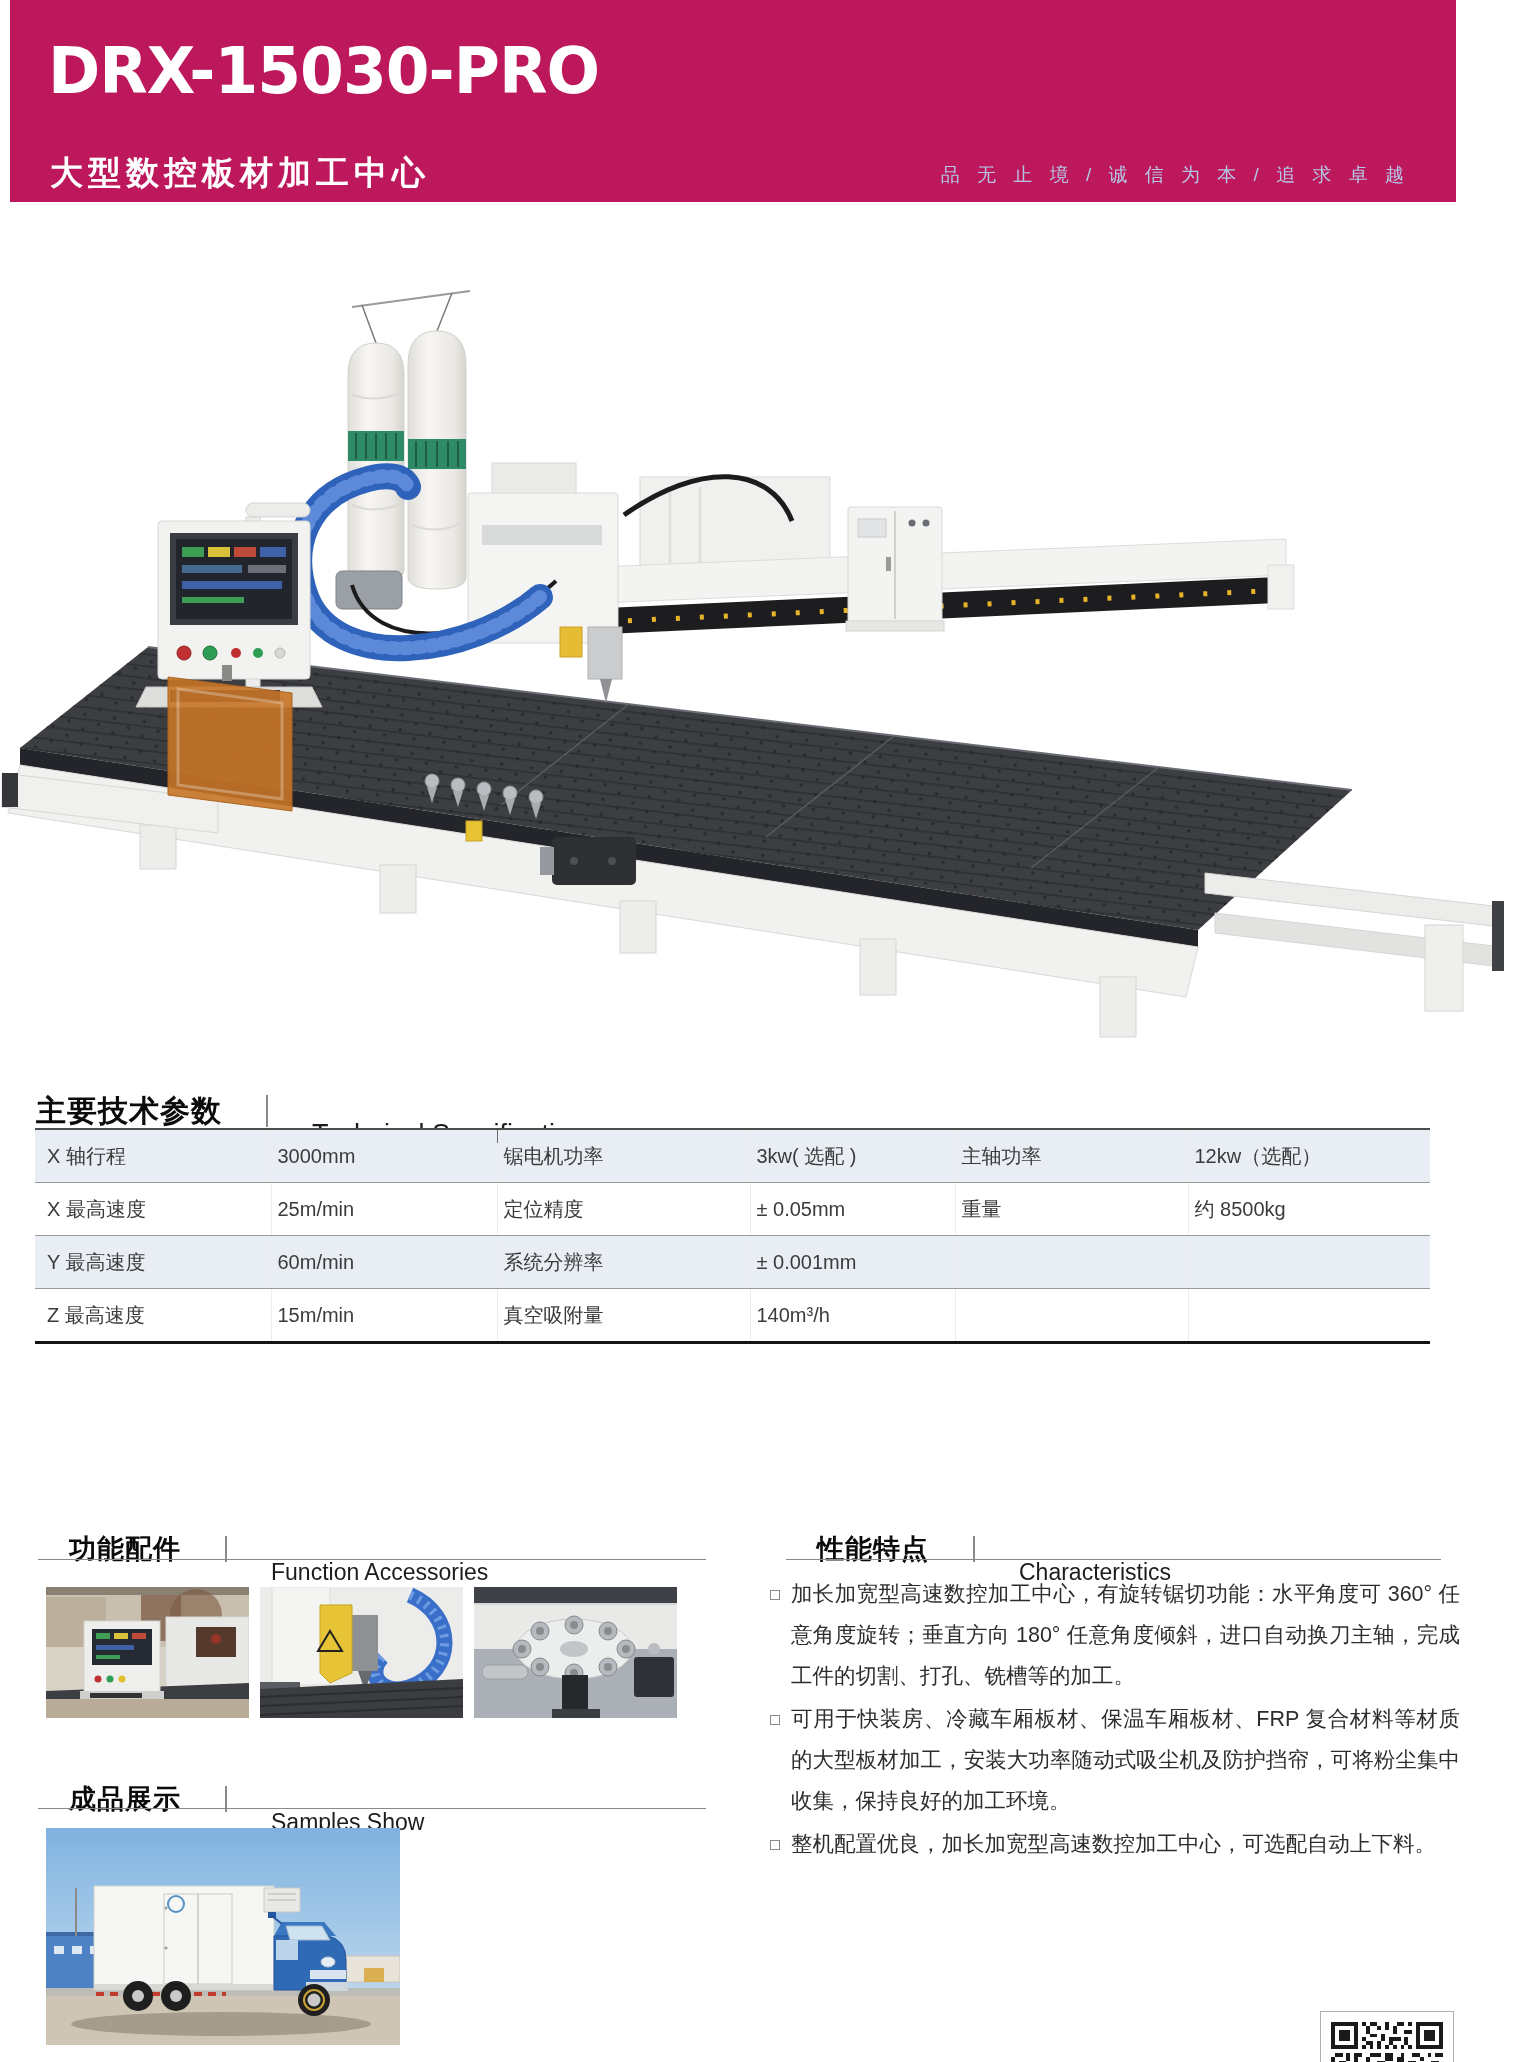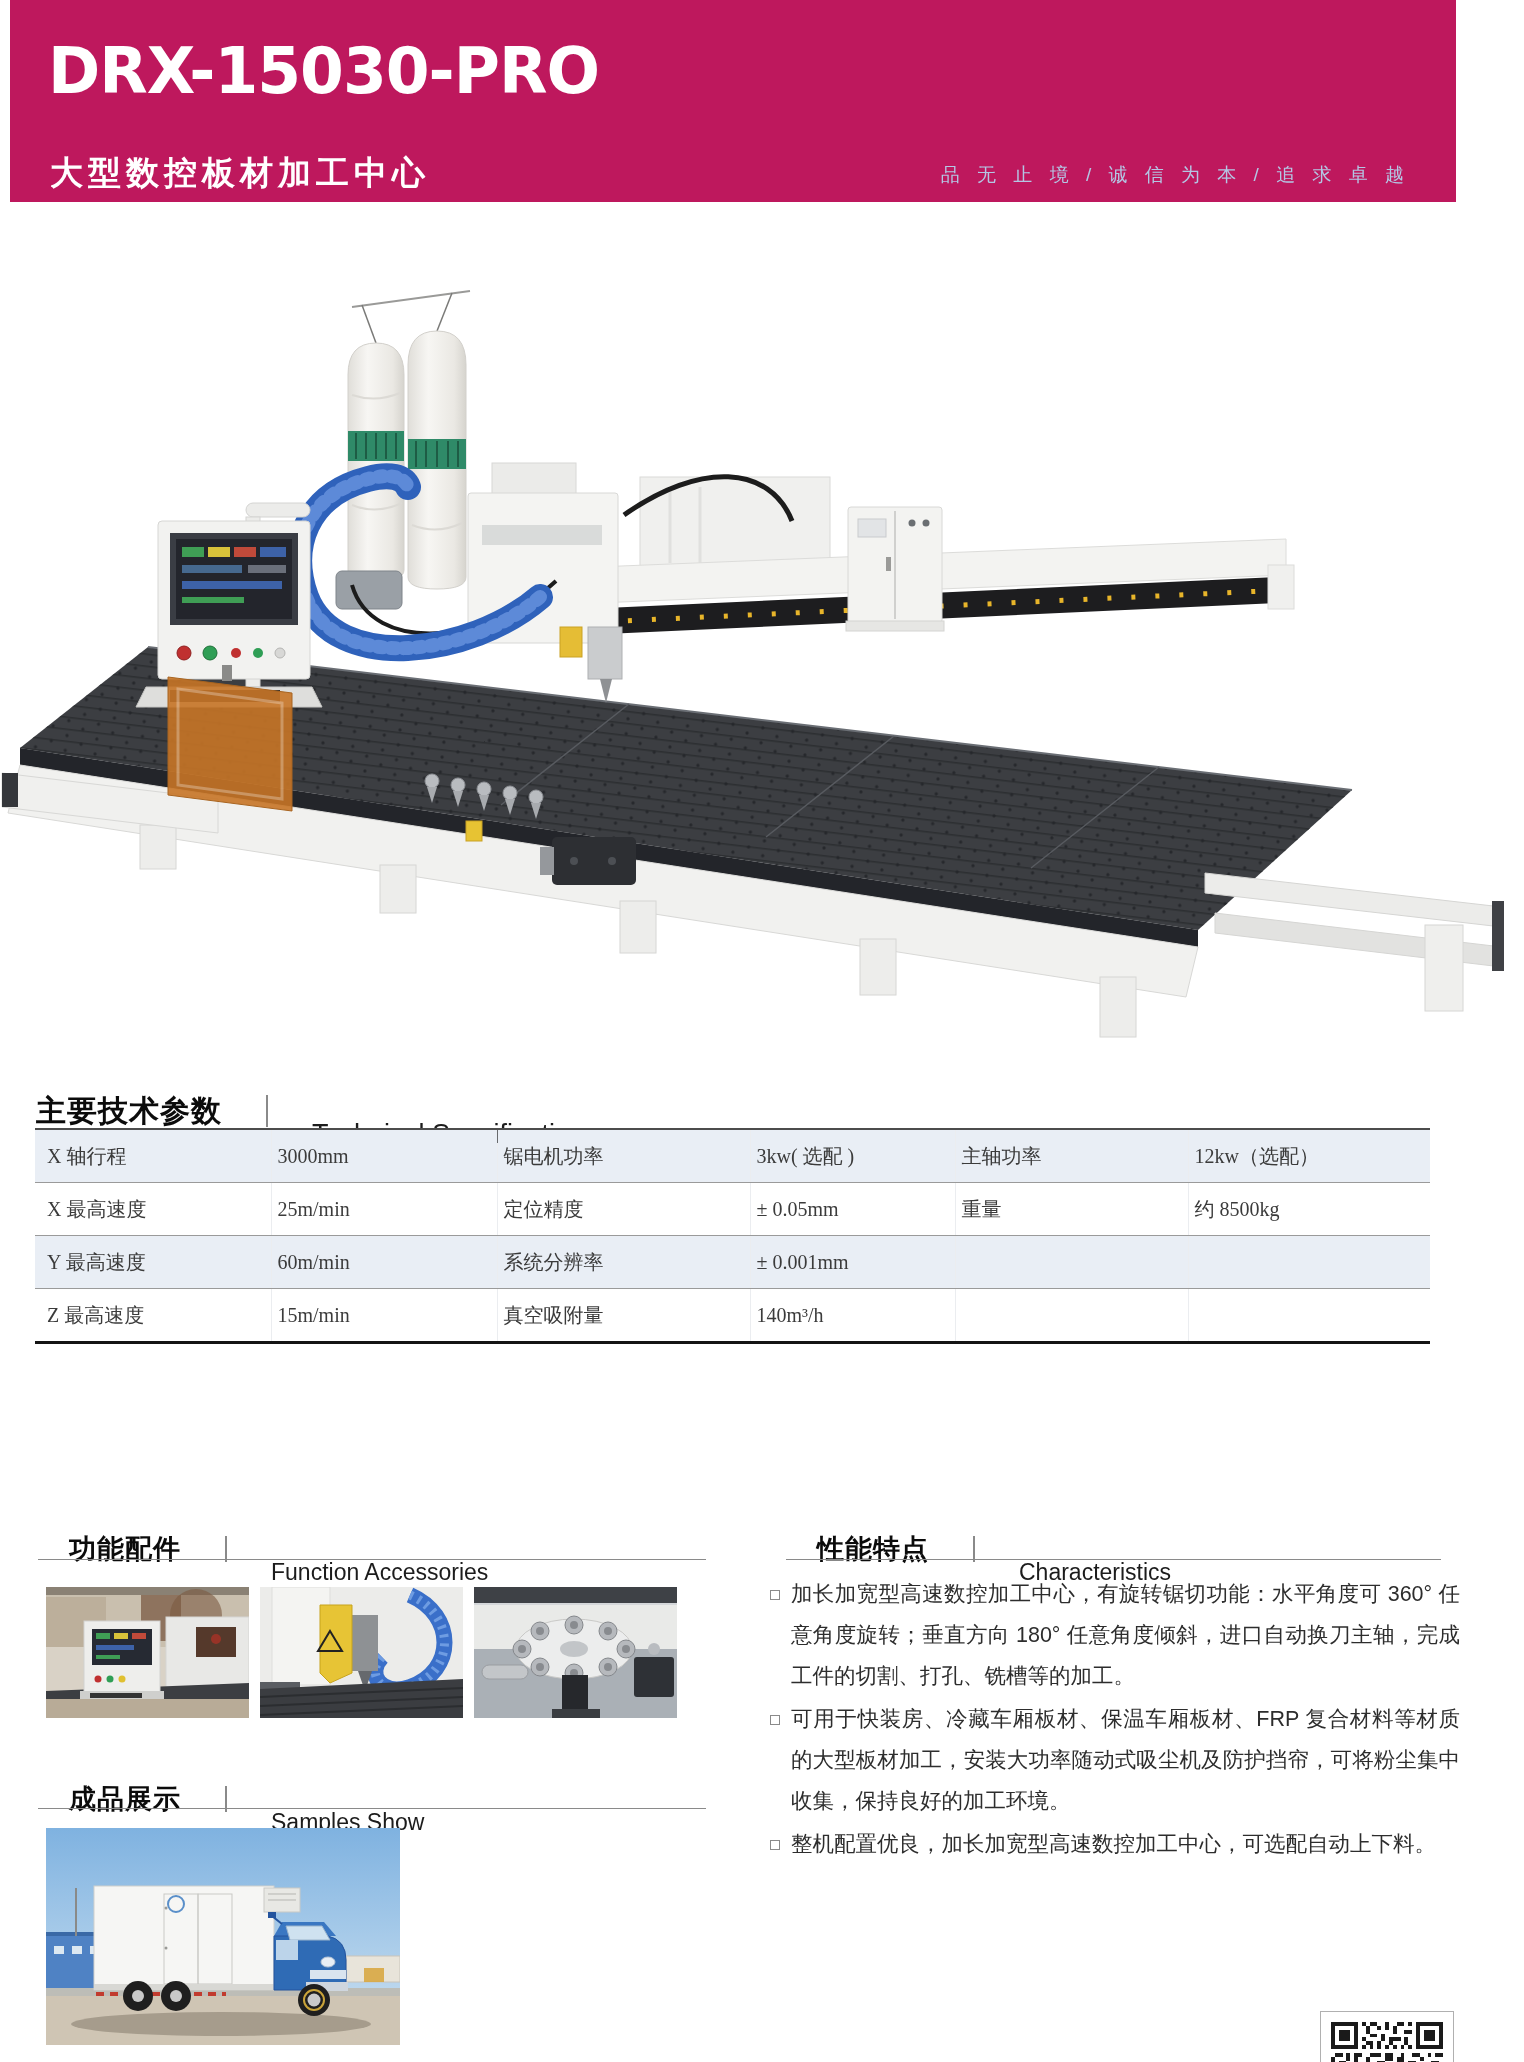--- a/index.html
+++ b/index.html
@@ -34,21 +34,21 @@
   .t-ss{left:40px;top:1762px;}
   .rule{position:absolute;height:1px;background:#8a8a8a;}
   .rule-fa{left:38px;top:1559px;width:668px;}
   .rule-ch{left:786px;top:1559px;width:655px;}
   .rule-ss{left:38px;top:1808px;width:668px;}
 
   
   .spec-table{position:absolute;left:35px;top:1128px;width:1395px;border-collapse:collapse;table-layout:fixed;
               border-top:2px solid #4c4c4c;border-bottom:3px solid #141414;}
   .spec-table td{height:52px;font-size:20px;color:#3b3b3b;padding:0 4px 0 6px;vertical-align:middle;
-                 border-bottom:1px solid #9a9a9a;border-right:1px solid rgba(90,110,130,0.12);overflow:hidden;white-space:nowrap;font-family:Liberation Serif, serif;}
+                 border-bottom:1px solid #9a9a9a;border-right:1px solid rgba(90,110,130,0.12);overflow:hidden;white-space:nowrap;}
   .spec-table td:first-child{padding-left:12px;}
   .spec-table td:last-child{border-right:none;}
   .spec-table tr:nth-child(odd){background:#e9eef5;}
   .spec-table tr:last-child td{border-bottom:none;}
 
   
   .photos{position:absolute;left:46px;top:1587px;display:flex;gap:11px;}
   .photo{width:203px;height:131px;overflow:hidden;background:#ddd;}
   .photo svg{display:block;}
 

